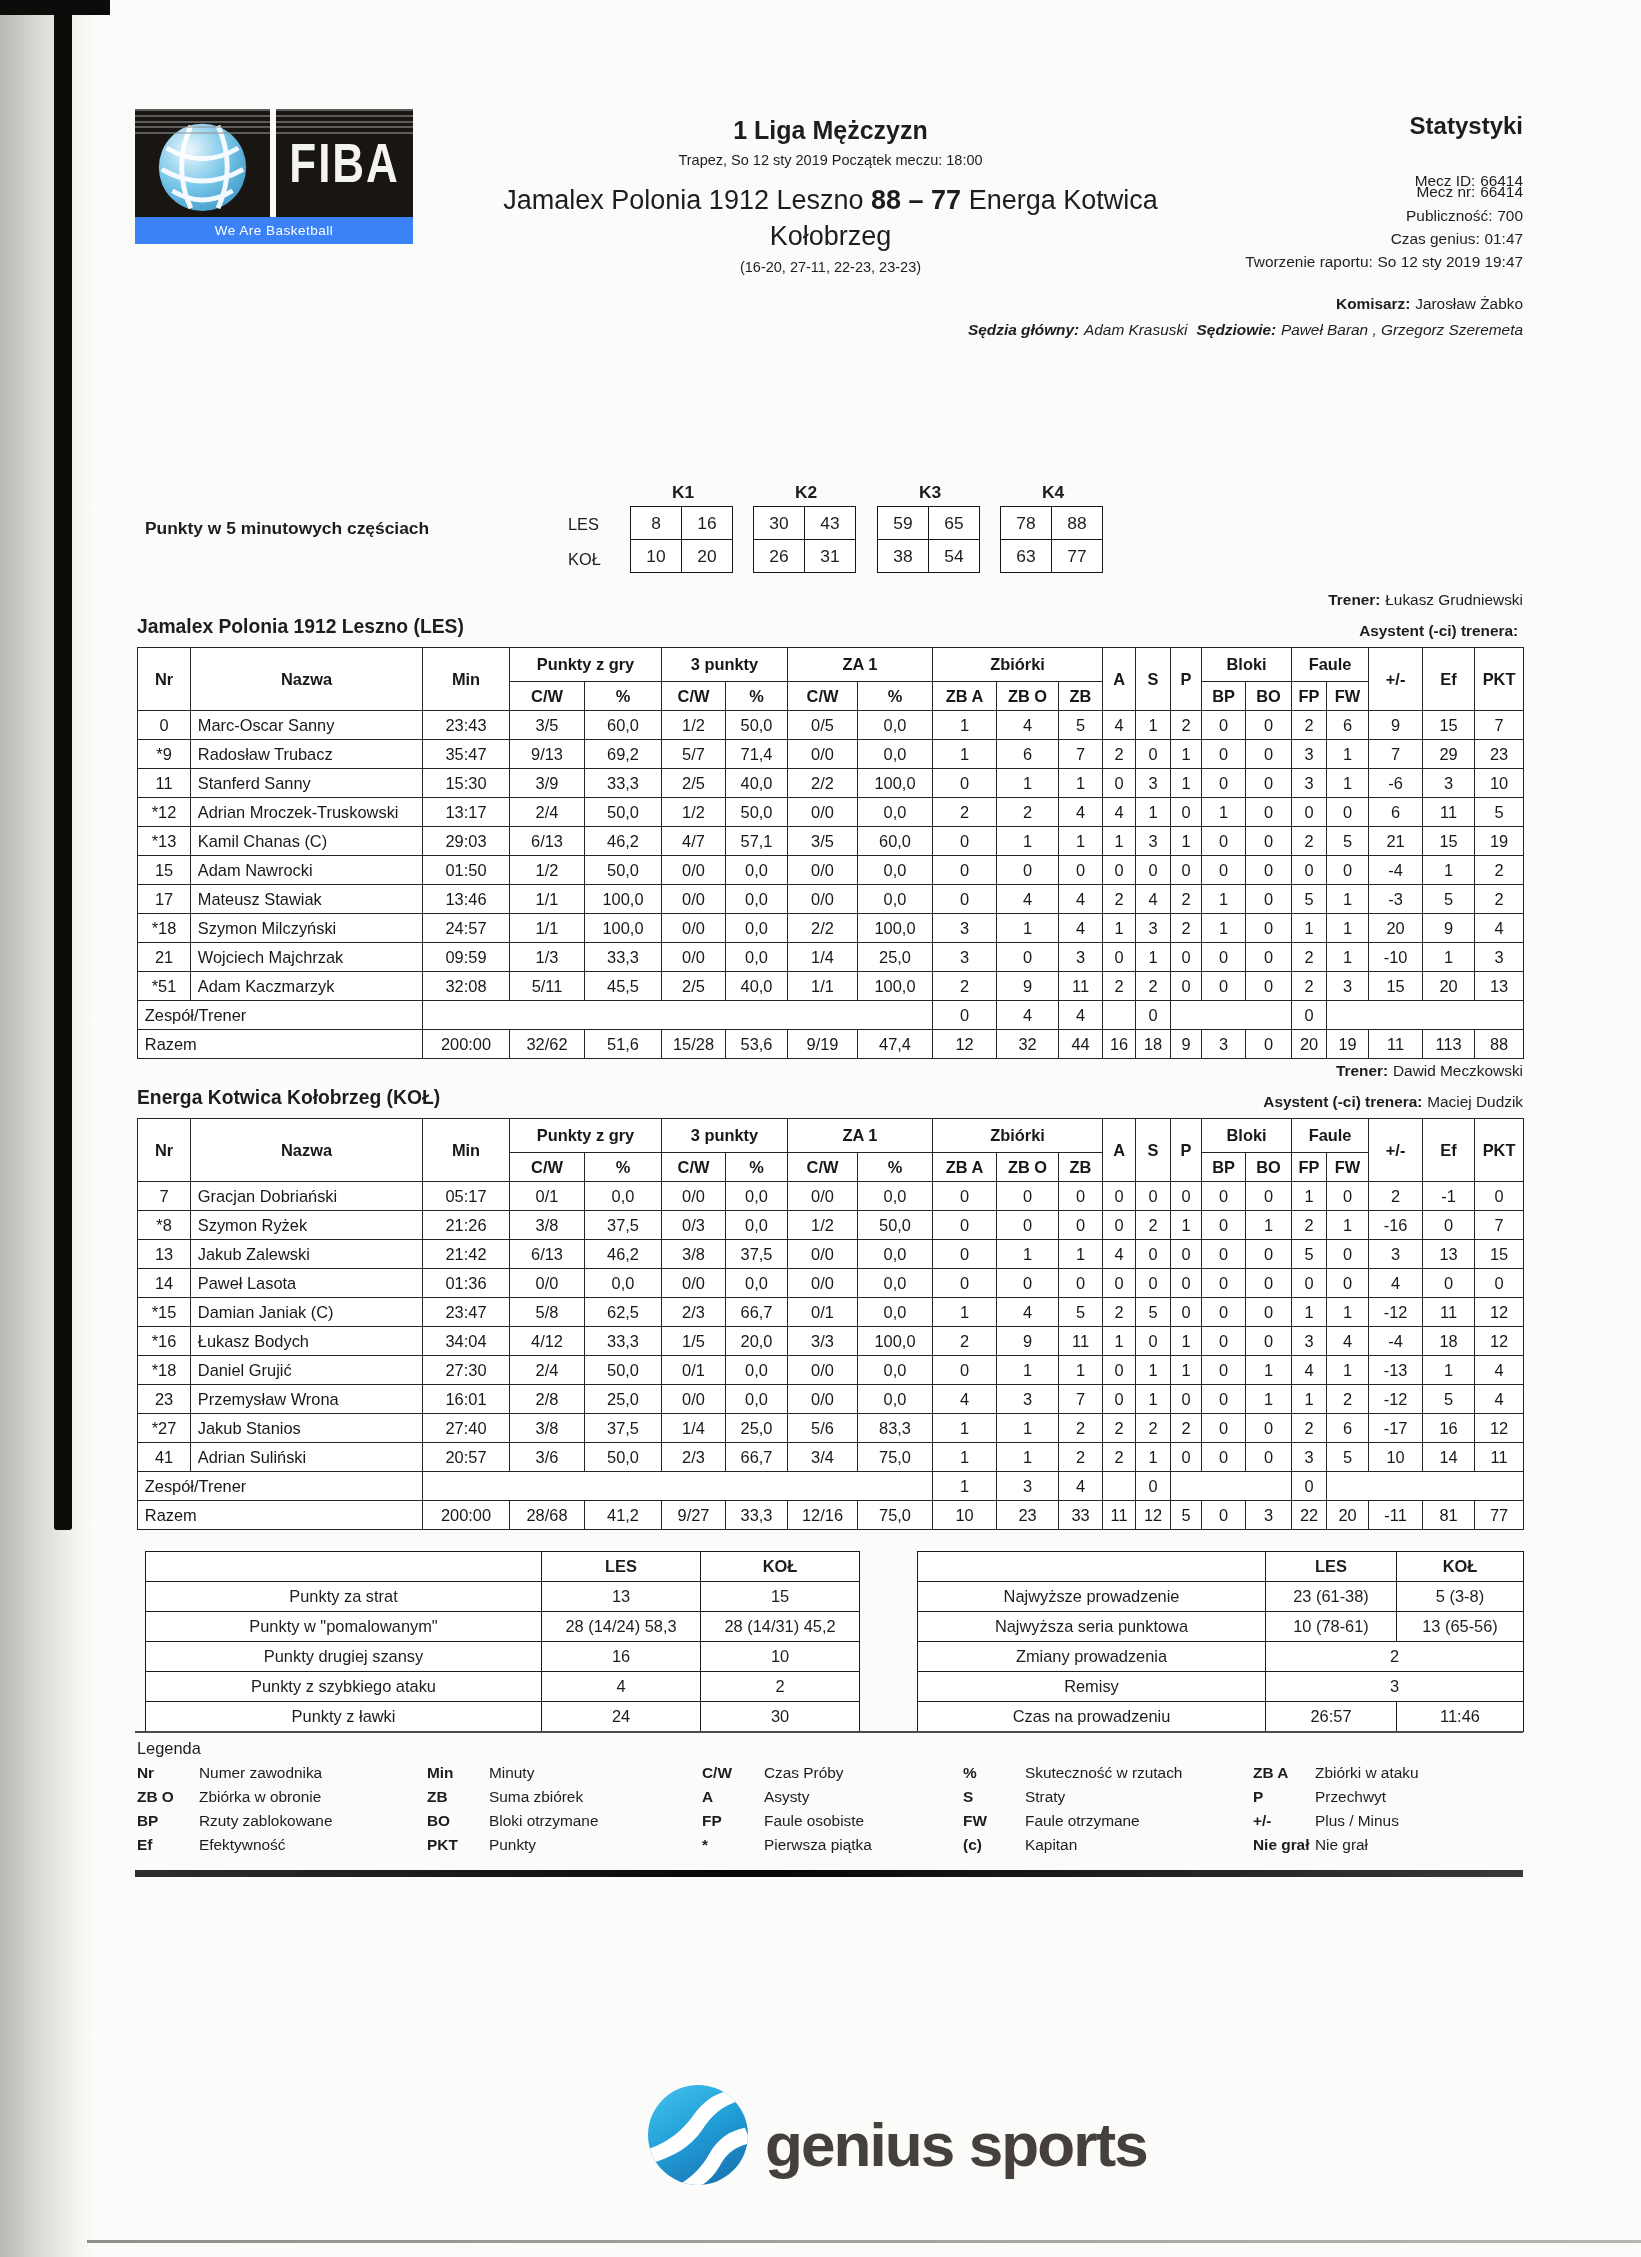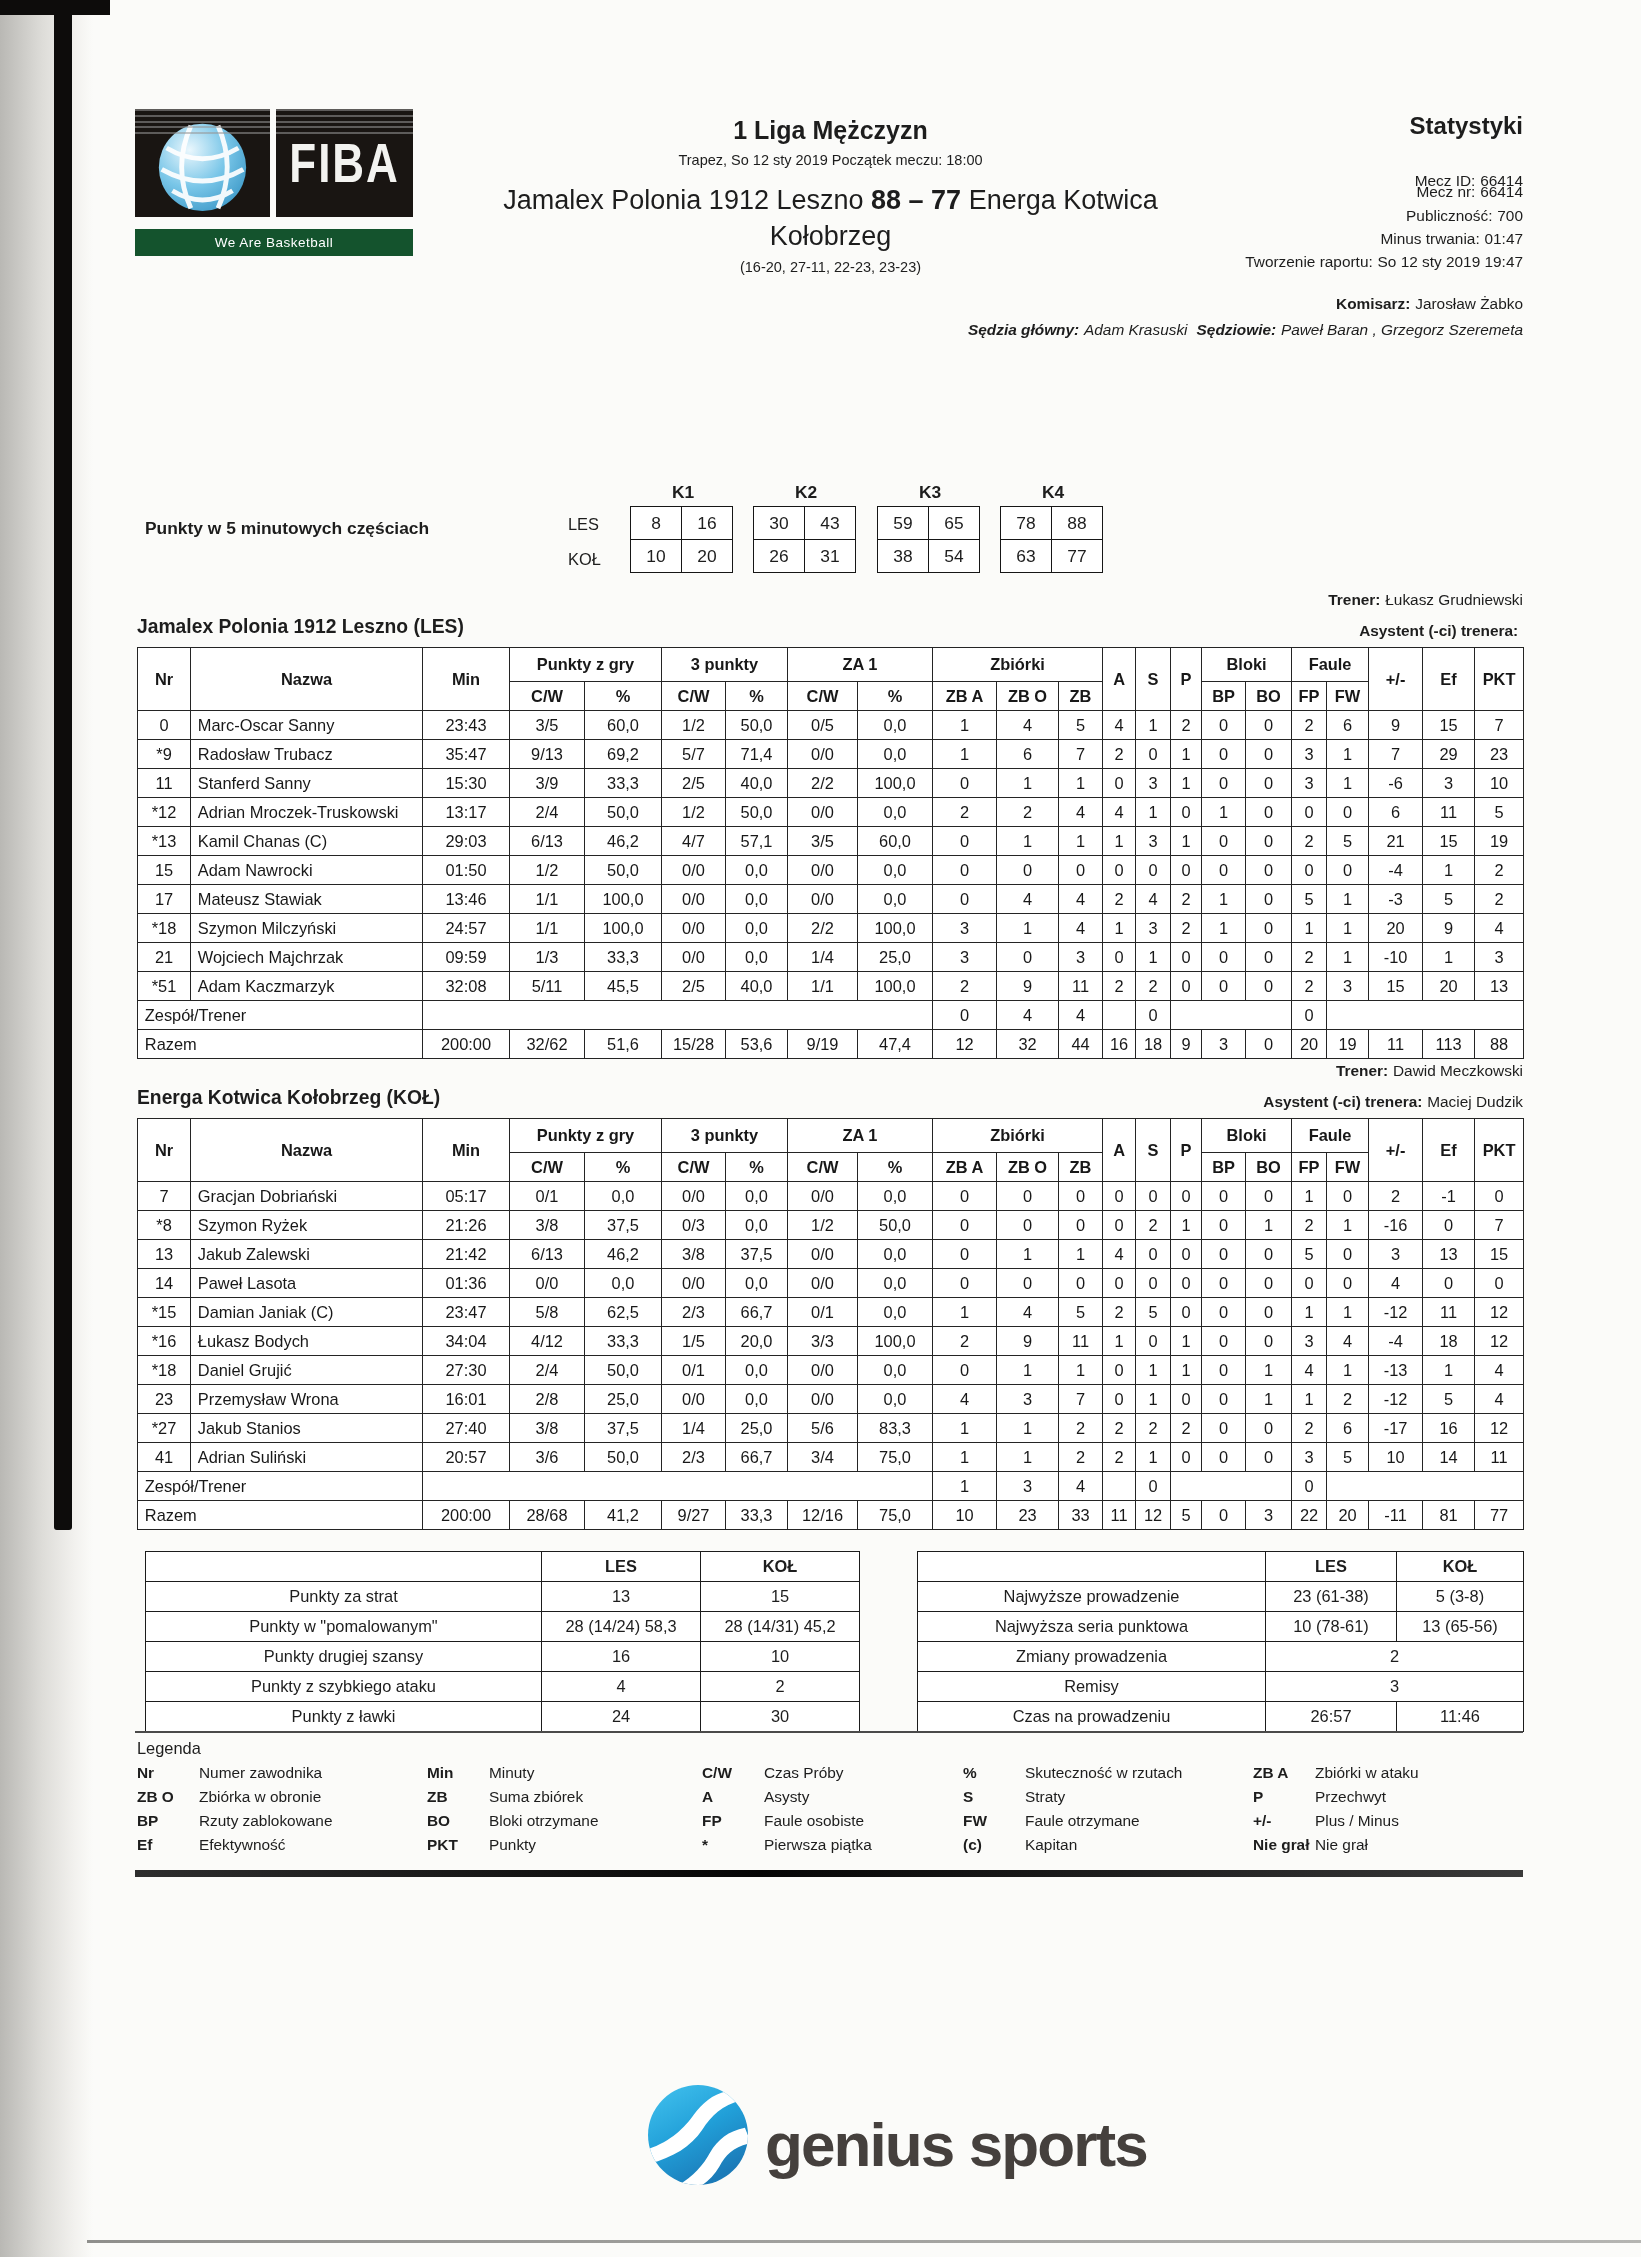--- a/index.html
+++ b/index.html
@@ -19,21 +19,21 @@
     background:linear-gradient(to right,#8f8f8c,#b5b5b2);}
 
   
   .fiba{left:135px;top:109px;width:278px;height:135px;}
   .fiba-box{position:absolute;top:0;height:108px;background:#191512;overflow:hidden;}
   .fiba-box .pin{position:absolute;left:0;top:0;width:100%;height:29px;
     background:repeating-linear-gradient(to bottom,rgba(150,150,150,.55) 0 1.9px,transparent 1.9px 5.8px);}
   .fiba-acronym{position:absolute;left:141px;top:0;width:137px;height:108px;display:flex;
     align-items:center;justify-content:center;color:#f3f3f0;font-size:44px;font-weight:bold;
     letter-spacing:1.9px;transform:scaleY(1.25);}
-  .fiba-bar{position:absolute;left:0;top:120px;width:278px;height:27px;background:#14532d;
+  .fiba-bar{position:absolute;left:0;top:108px;width:278px;height:27px;background:#3b82f6;
     color:#fff;font-size:13.5px;display:flex;align-items:center;justify-content:center;letter-spacing:0.5px;}
 
   
   .league{left:454px;top:116px;width:753px;font-size:25px;font-weight:bold;text-align:center;}
   .venue{left:454px;top:152px;width:753px;font-size:14.5px;text-align:center;}
   .matchup{left:483px;top:182px;width:695px;font-size:27px;line-height:36px;text-align:center;}
   .periodline{left:483px;top:259px;width:695px;font-size:14.5px;text-align:center;}
 
   
   .qlabel{left:145px;top:518px;width:398px;font-size:17.4px;font-weight:bold;text-align:left;}
@@ -125,21 +125,21 @@
   <div class="rline" style="top:172px;">
     <span>Mecz ID:</span><span class="ml">66414</span>
   </div>
   <div class="rline" style="top:183px;">
     <span>Mecz nr:</span><span class="ml">66414</span>
   </div>
   <div class="rline" style="top:207px;">
     <span>Publiczność:</span><span class="ml">700</span>
   </div>
   <div class="rline" style="top:230px;">
-    <span>Minus trwania:</span><span class="ml">01:47</span>
+    <span>Czas genius:</span><span class="ml">01:47</span>
   </div>
   <div class="rline" style="top:253px;">
     <span>Tworzenie raportu:</span><span class="ml">So 12 sty 2019 19:47</span>
   </div>
 
   <div class="rline" style="top:295px;">
     <span class="b">Komisarz:</span><span class="ml">Jarosław Żabko</span>
   </div>
   <div class="rline" style="top:321px;font-style:italic;">
     <span class="b">Sędzia główny:</span><span class="ml">Adam Krasuski</span>

